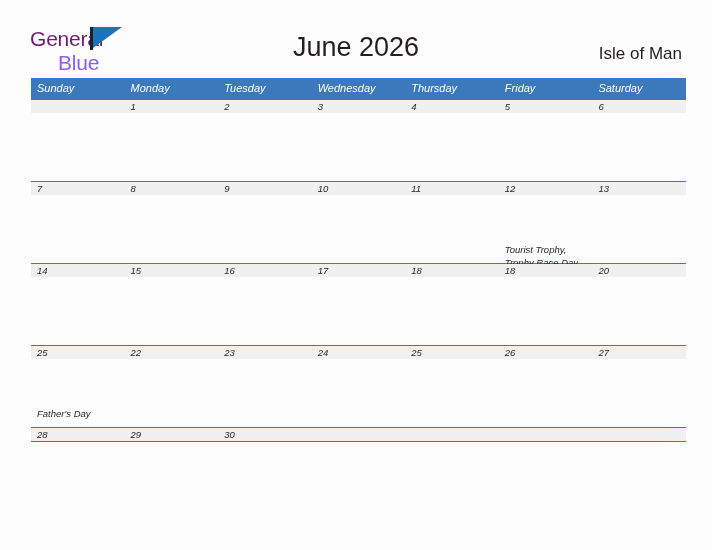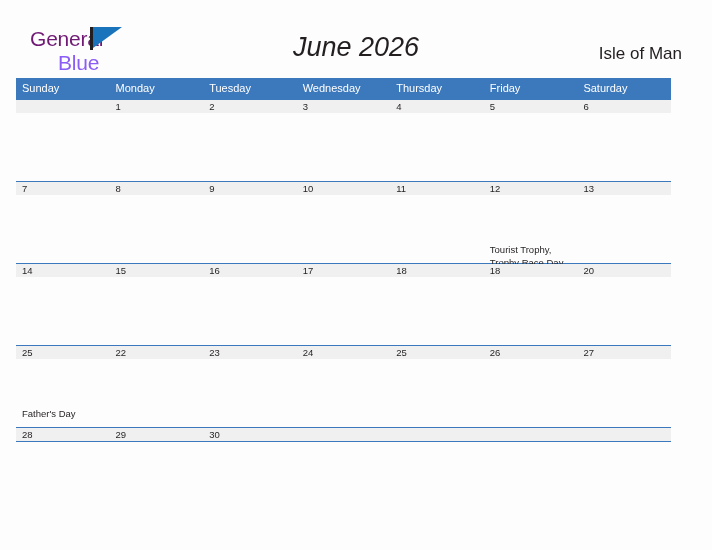--- a/index.html
+++ b/index.html
@@ -72,37 +72,37 @@
 
   .cal-title {
     position: absolute;
     left: 0;
     right: 0;
     top: 32px;
     text-align: center;
     font-size: 27px;
     color: #231f20;
     letter-spacing: 0px;
-    font-style: italic;
   }
 
   .cal-location {
     position: absolute;
     right: 30px;
     top: 44px;
     font-size: 17px;
     color: #231f20;
   }
 
   
   .calendar {
     position: absolute;
-    left: 16px;
+    left: 31px;
     top: 78px;
     width: 655px;
+    font-style: italic;
   }
 
   .weekday-row {
     display: flex;
     background: #3c78bc;
   }
   .weekday-cell {
     width: 93.571428px;
     box-sizing: border-box;
     padding: 4px 0 5px 6px;

